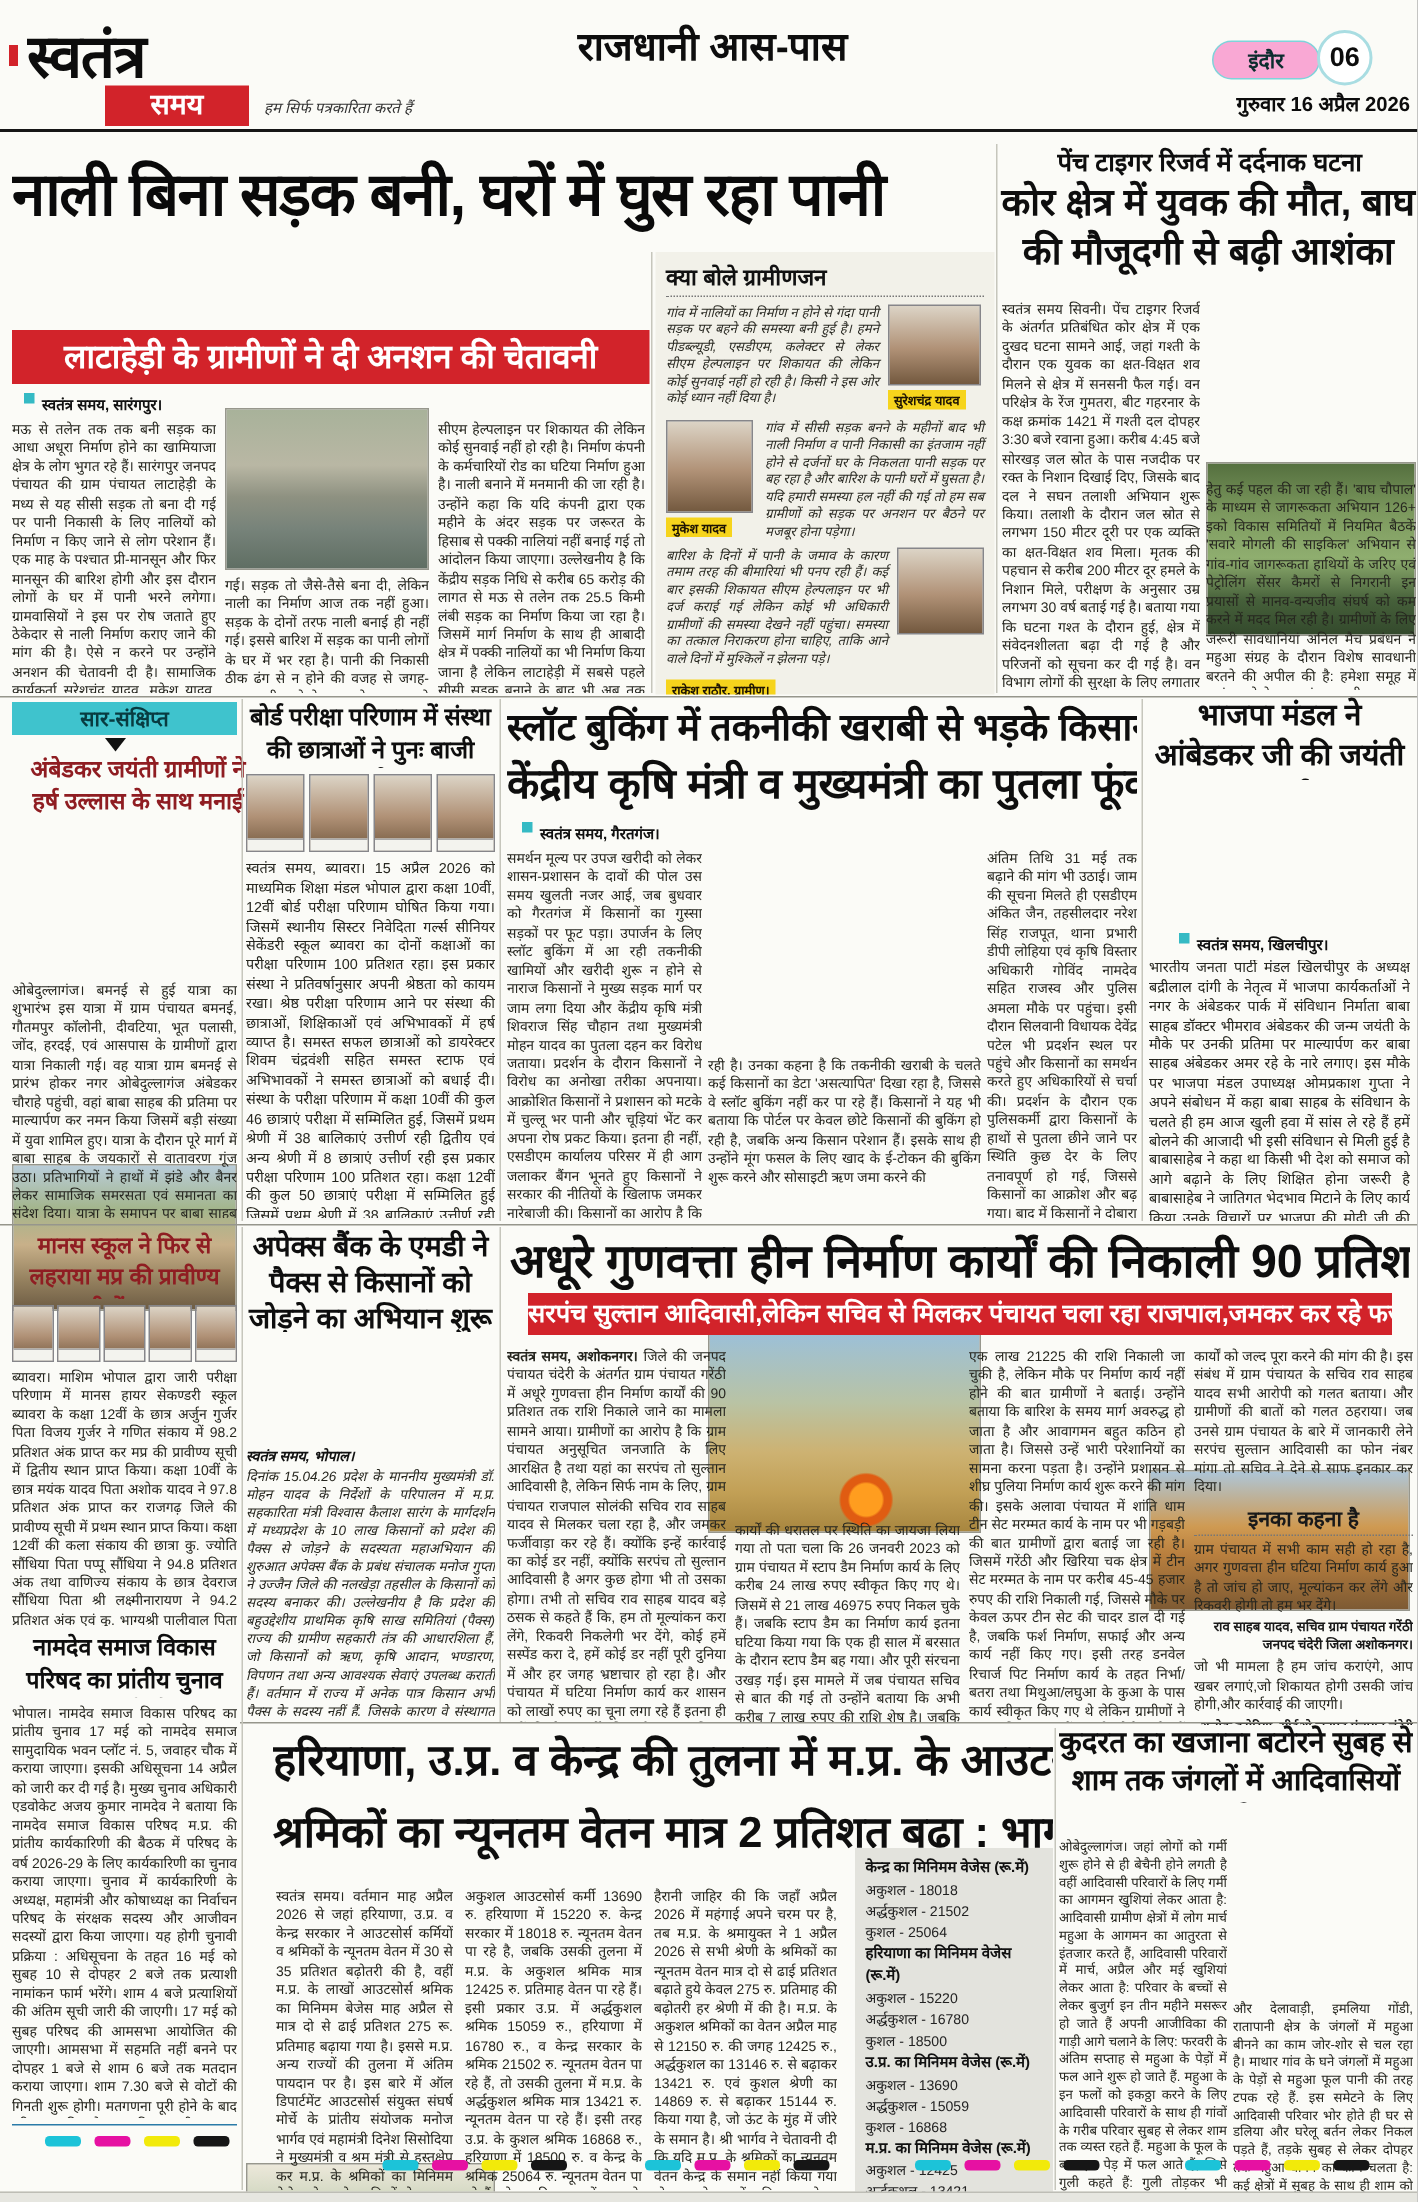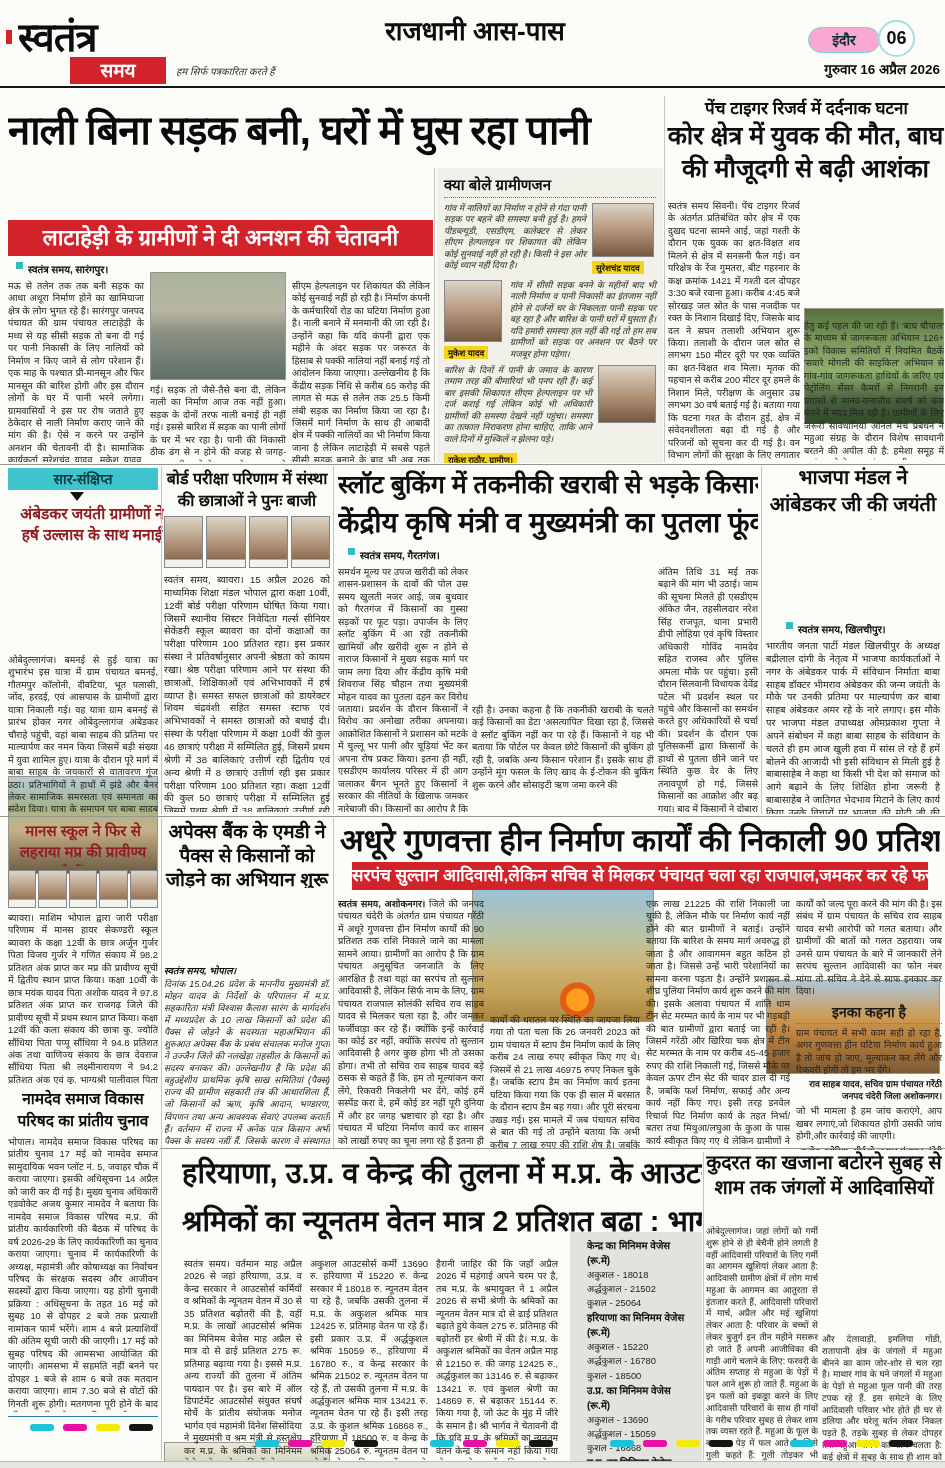--- a/index.html
+++ b/index.html
@@ -18,21 +18,21 @@
   .hb{font-weight:bold;color:#0e0e0e}
   .hred{font-weight:bold;color:#8f1d22}
   .redbar{background:#d2232a;color:#fff;font-weight:bold;text-align:center;overflow:hidden;white-space:nowrap}
   .portrait{border:1px solid #86868a;background:linear-gradient(180deg,#dcd4c6 0%,#b09176 55%,#73593f 100%);position:relative}
   .portrait .cap{position:absolute;left:0;right:0;bottom:0;height:8px;background:#f3f3ee;border-top:1px solid #aaa}
   .qtxt{font-size:8.8px;line-height:1.3;font-style:italic;text-align:justify;color:#2b2b24}
   .dotted{border-bottom:1px dotted #777}
   .marks{position:absolute;display:flex;gap:9px}
   .mk{width:24px;height:7px;border-radius:3px}
   .mc{background:#1cc3d8}.mm{background:#e611a2}.my{background:#f2ea0a}.mkk{background:#161616}
-  .wbox{background:#e3e3dd;padding:6px 17px;overflow:hidden}
+  .wbox{background:#e3e3dd;padding:6px 7px;overflow:hidden}
   .wbox .wt{font-weight:bold;font-size:10px;line-height:1.5;color:#111}
   .wbox .wr{font-size:9.4px;line-height:1.5;color:#222}
   .tri{width:0;height:0;border-left:7px solid transparent;border-right:7px solid transparent;border-top:9px solid #111}
 </style>
 </head>
 <body>
 
 <div class="page">
 
   <div class="abs" style="left:6px;top:30px;width:6px;height:14px;background:#d2232a"></div>

